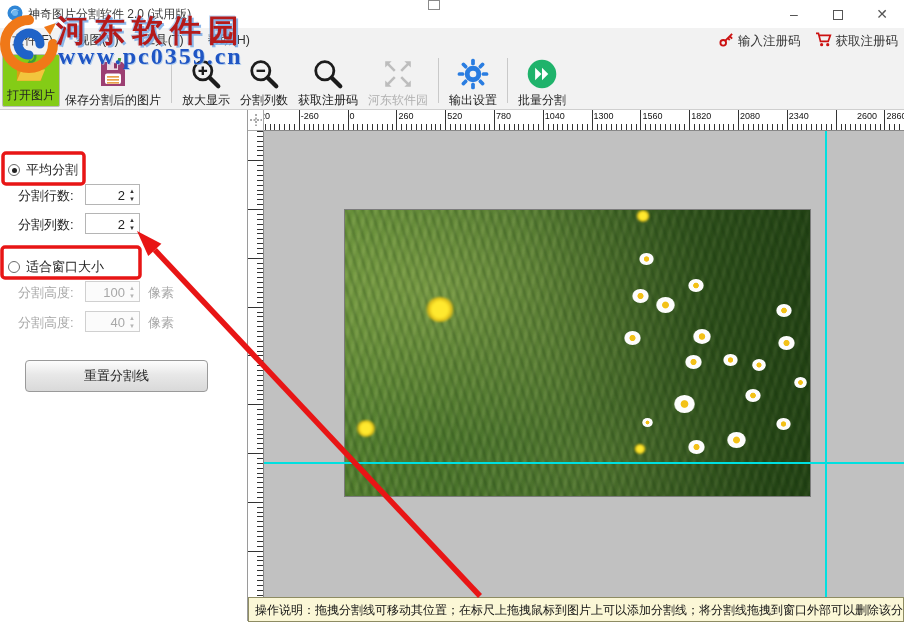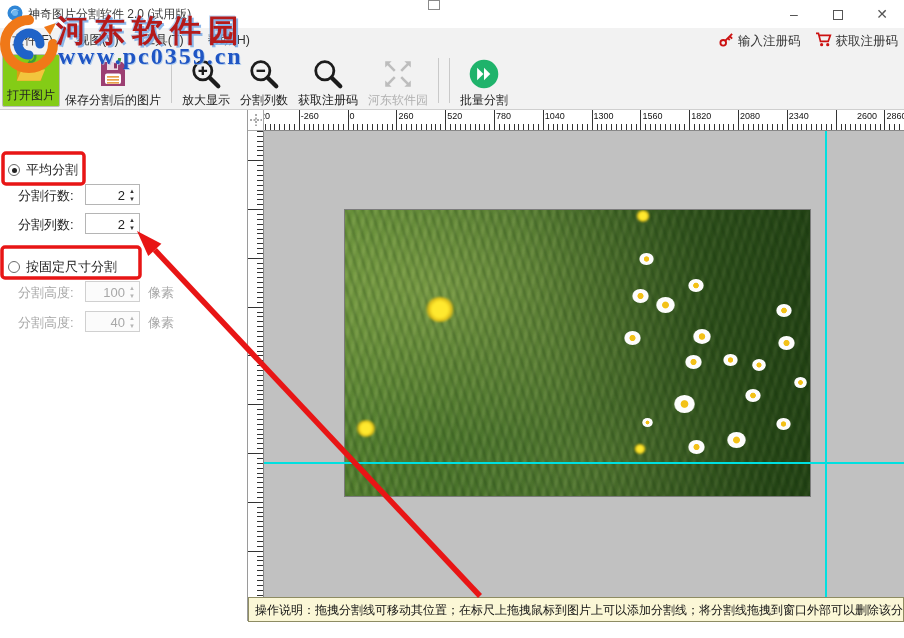--- a/index.html
+++ b/index.html
@@ -210,20 +210,41 @@
               <path d="M12 18l-7 7" fill="none"></path>
               <path d="M3 27v-6l6 6z" stroke="none"></path>
               <path d="M18 18l7 7" fill="none"></path>
               <path d="M27 27h-6l6-6z" stroke="none"></path>
             </g>
           </svg>
         </span>
         <span class="tb-label">河东软件园</span>
       </div>
       <span class="tb-sep"></span>
+      <div class="tb-btn">
+        <span class="tb-icon">
+          <svg width="32" height="32" viewBox="0 0 24 24">
+            <g fill="#2a7de1">
+              <circle cx="12" cy="12" r="6.2"></circle>
+              <g>
+                <rect x="10.6" y="0.5" width="2.8" height="5" rx="1.2"></rect>
+                <rect x="10.6" y="0.5" width="2.8" height="5" rx="1.2" transform="rotate(45 12 12)"></rect>
+                <rect x="10.6" y="0.5" width="2.8" height="5" rx="1.2" transform="rotate(90 12 12)"></rect>
+                <rect x="10.6" y="0.5" width="2.8" height="5" rx="1.2" transform="rotate(135 12 12)"></rect>
+                <rect x="10.6" y="0.5" width="2.8" height="5" rx="1.2" transform="rotate(180 12 12)"></rect>
+                <rect x="10.6" y="0.5" width="2.8" height="5" rx="1.2" transform="rotate(225 12 12)"></rect>
+                <rect x="10.6" y="0.5" width="2.8" height="5" rx="1.2" transform="rotate(270 12 12)"></rect>
+                <rect x="10.6" y="0.5" width="2.8" height="5" rx="1.2" transform="rotate(315 12 12)"></rect>
+              </g>
+            </g>
+            <circle cx="12" cy="12" r="2.5" fill="#f2f2f2"></circle>
+          </svg>
+        </span>
+        <span class="tb-label">输出设置</span>
+      </div>
       <span class="tb-sep"></span>
       <div class="tb-btn">
         <span class="tb-icon">
           <svg width="32" height="32" viewBox="0 0 28 28">
             <circle cx="14" cy="14" r="12.5" fill="#1fb36b"></circle>
             <path d="M8 8.5l5.5 5.5L8 19.5z" fill="#fff"></path>
             <path d="M14 8.5l5.5 5.5-5.5 5.5z" fill="#fff"></path>
           </svg>
         </span>
         <span class="tb-label">批量分割</span>
@@ -266,21 +287,21 @@
         <span class="spin-value">2</span>
         <span class="spin-arrows">
           <span>▲</span>
           <span>▼</span>
         </span>
       </span>
     </div>
 
     <div class="radio-row" style="left:8px; top:148px;">
       <span class="radio-circle"></span>
-      <span>按固定尺寸分割</span>
+      <span>适合窗口大小</span>
     </div>
 
     <div class="field-row disabled" style="left:18px; top:171px; width:220px; height:22px;">
       <span class="field-label">分割高度:</span>
       <span class="spinbox">
         <span class="spin-value">100</span>
         <span class="spin-arrows">
           <span>▲</span>
           <span>▼</span>
         </span>
@@ -293,20 +314,21 @@
       <span class="spinbox">
         <span class="spin-value">40</span>
         <span class="spin-arrows">
           <span>▲</span>
           <span>▼</span>
         </span>
       </span>
       <span class="unit-label">像素</span>
     </div>
 
+    <button class="reset-btn">重置分割线</button>
   </div>
 
   <div class="canvas-area">
     <div class="ruler-corner">
       <svg width="14" height="14" viewBox="0 0 14 14" style="margin:3px 0 0 1px;">
         <path d="M7 1v12M1 7h12" stroke="#555" stroke-width="1" stroke-dasharray="2,1.5" fill="none"></path>
       </svg>
     </div>
     <div class="ruler-top" id="ruler-top">
         <span class="rlabel-t" style="left: -12px;">-520</span>

